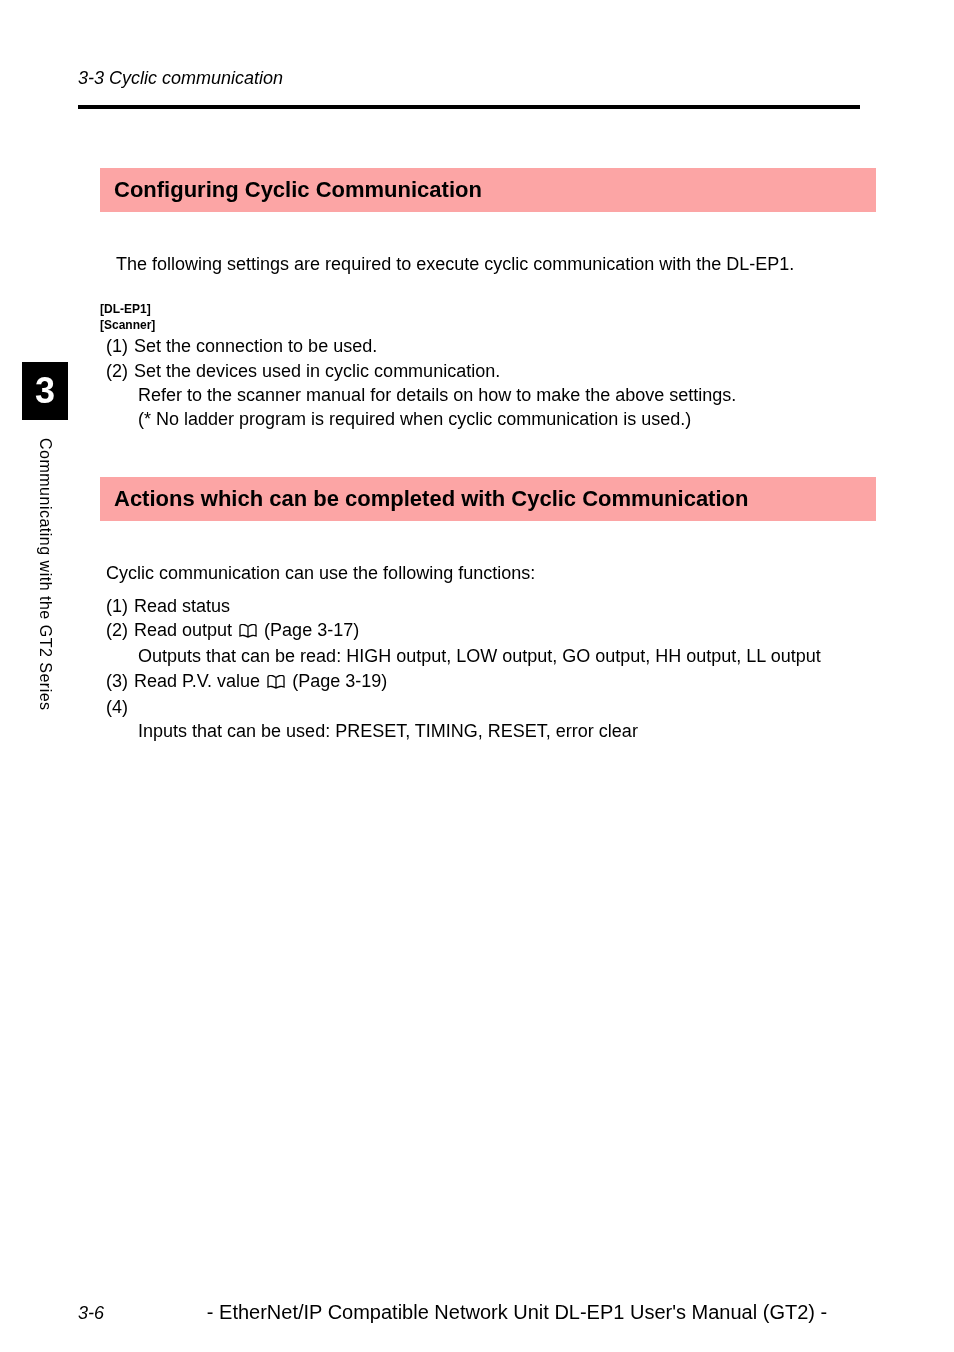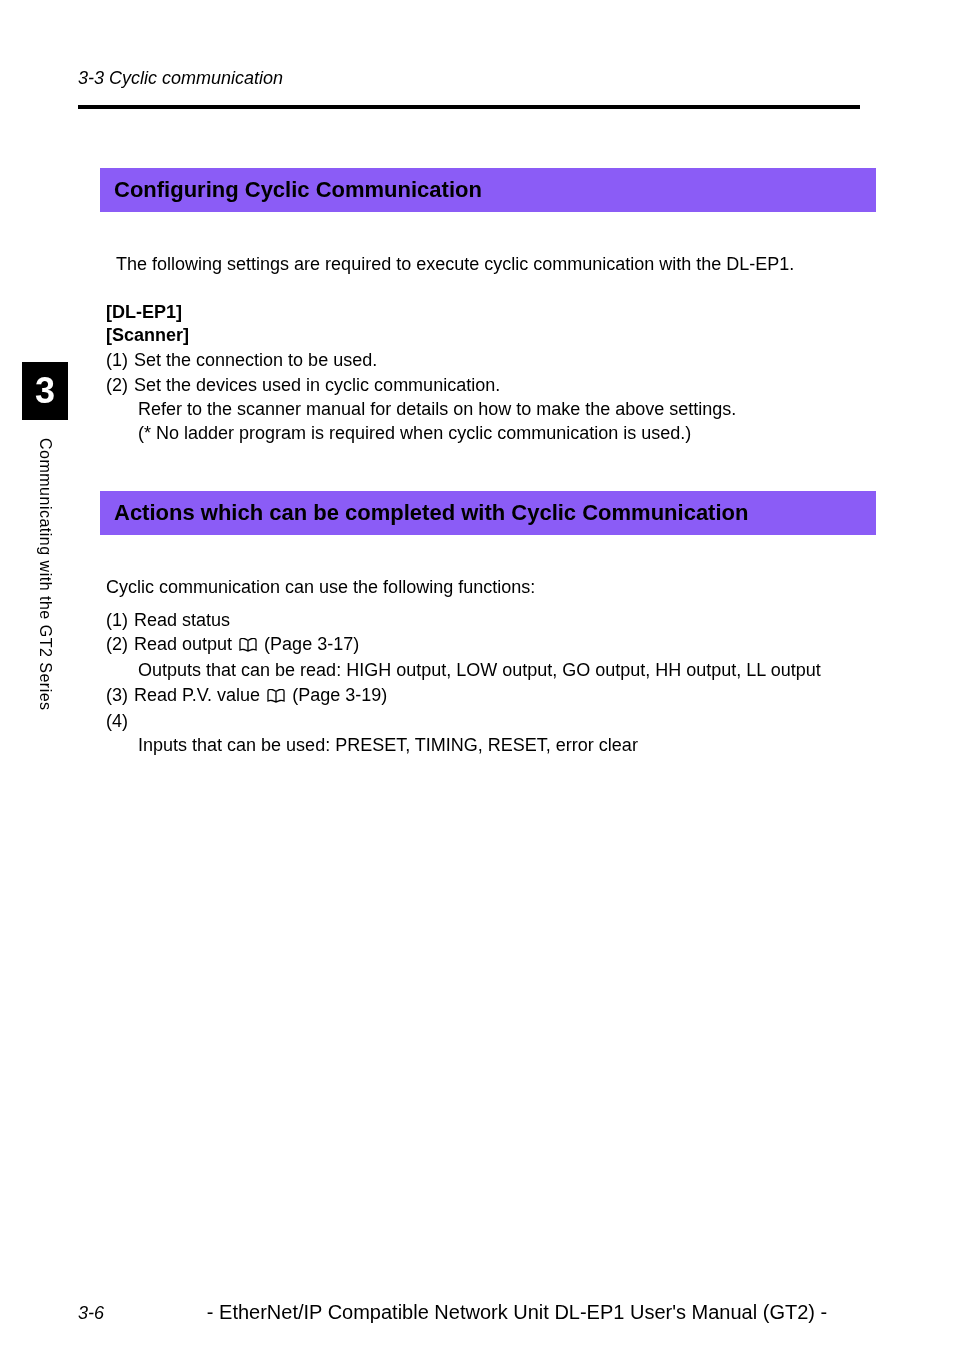--- a/index.html
+++ b/index.html
@@ -56,39 +56,38 @@
       margin-top: 18px;
       letter-spacing: 0.5px;
     }
     .content {
       position: absolute;
       left: 100px;
       right: 78px;
       top: 168px;
     }
     .section-heading {
-      background: #8b5cf6;
+      background: #fca5a5;
       font-size: 22px;
       font-weight: bold;
       padding: 9px 14px;
       margin-bottom: 40px;
     }
     .body-text {
       font-size: 18px;
       line-height: 1.35;
       margin-left: 16px;
       margin-bottom: 26px;
     }
     .justify {
       text-align: justify;
     }
     .sub-heading {
-      font-size: 18px;
+      font-size: 12px;
       font-weight: bold;
-      margin-left: 6px;
       margin-bottom: 2px;
     }
     .list-block {
       font-size: 18px;
       line-height: 1.35;
       margin-left: 6px;
     }
     .list-item {
       display: flex;
       gap: 6px;

